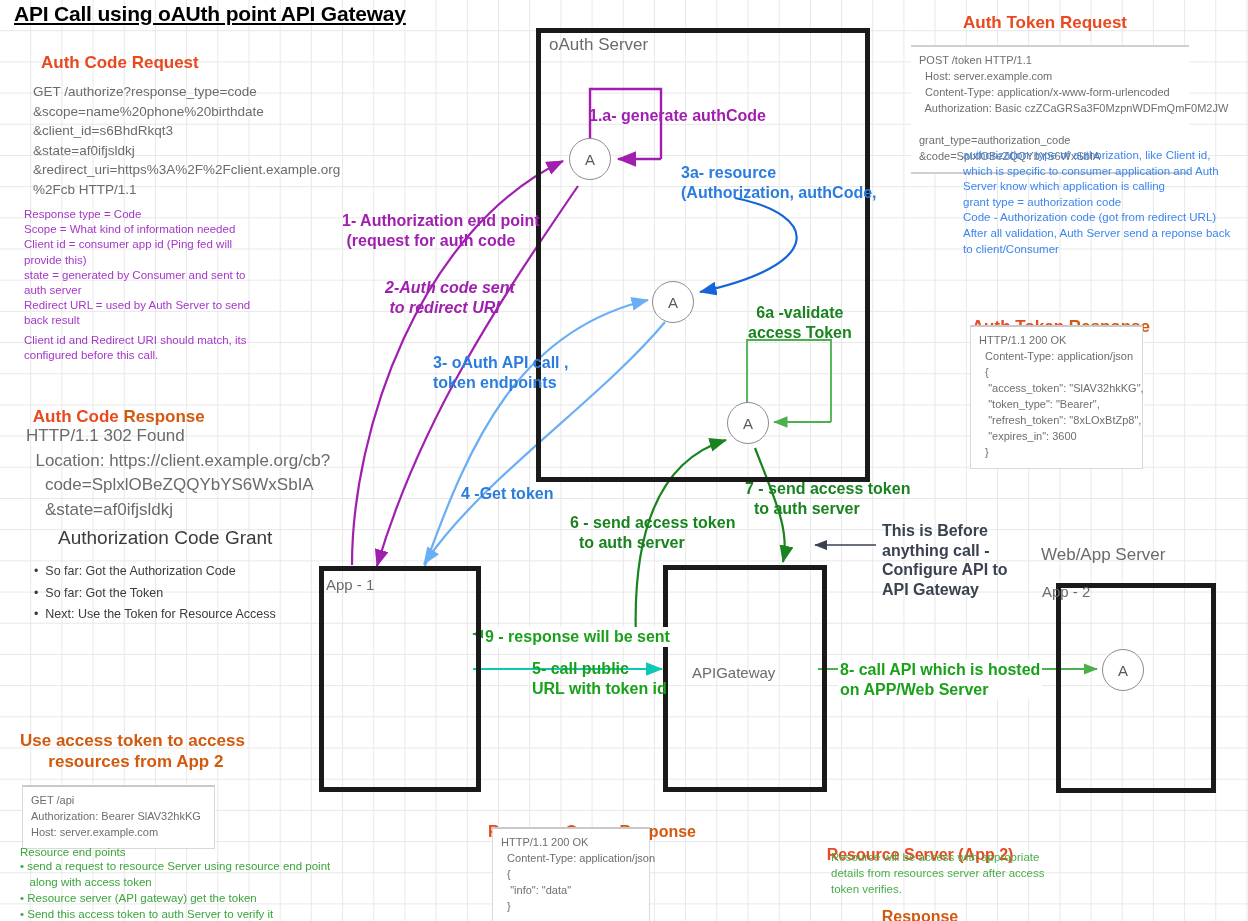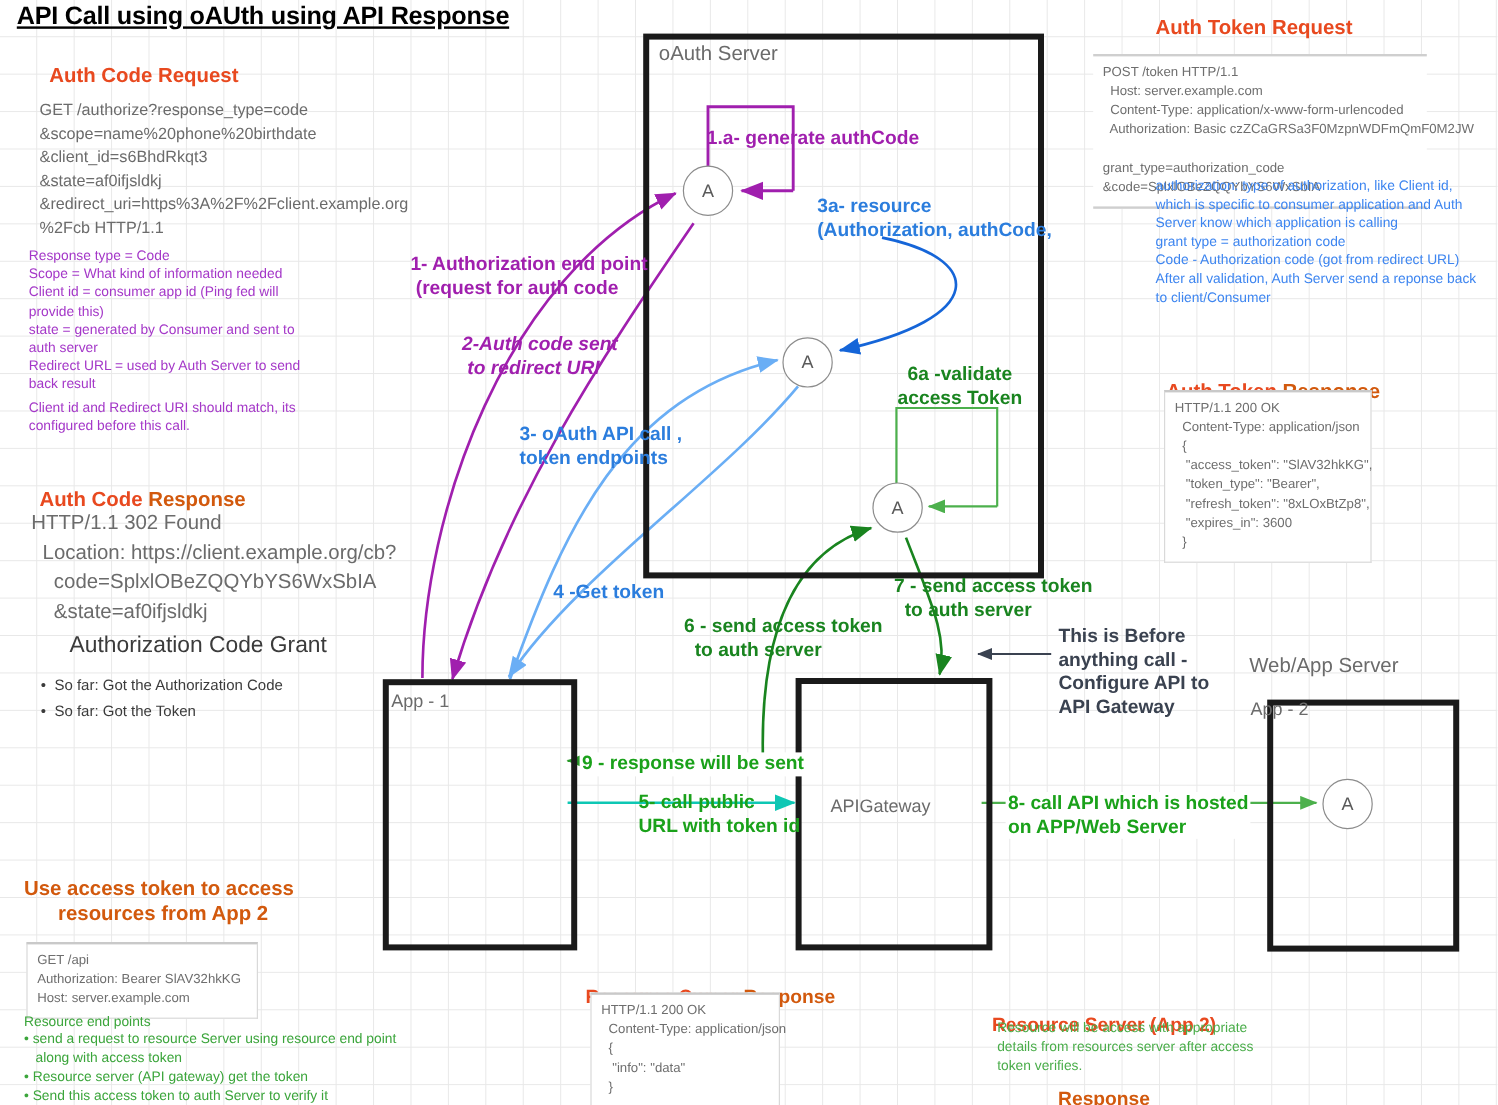--- a/index.html
+++ b/index.html
@@ -117,21 +117,21 @@
 <div class="node" style="left:652px;top:281px;">
     <span>A</span>
   </div>
 <div class="node" style="left:727px;top:402px;">
     <span>A</span>
   </div>
 <div class="node" style="left:1102px;top:649px;">
     <span>A</span>
   </div>
 
-<div class="abs title">API Call using oAUth using API Response</div>
+<div class="abs title">API Call using oAUth point API Gateway</div>
 
 <div class="abs hdr" style="left:41px;top:52px;">Auth Code Request</div>
 <div class="abs codeplain" style="left:33px;top:82px;">GET /authorize?response_type=code
 &amp;scope=name%20phone%20birthdate
 &amp;client_id=s6BhdRkqt3
 &amp;state=af0ifjsldkj
 &amp;redirect_uri=https%3A%2F%2Fclient.example.org
 %2Fcb HTTP/1.1</div>
 <div class="abs note-purple" style="left:24px;top:207px;">Response type = Code
 Scope = What kind of information needed
@@ -149,20 +149,21 @@
 </div>
 <div class="abs codeplain" style="left:26px;top:424px;font-size:17px;">HTTP/1.1 302 Found
   Location: https://client.example.org/cb?
     code=SplxlOBeZQQYbYS6WxSbIA
     &amp;state=af0ifjsldkj</div>
 
 <div class="abs grant-title" style="left:58px;top:527px;">Authorization Code Grant</div>
 <div class="abs" style="left:34px;top:561px;">
   <div class="grant-li">•  So far: Got the Authorization Code</div>
   <div class="grant-li">•  So far: Got the Token</div>
+  <div class="grant-li">•  Next: Use the Token for Resource Access</div>
 </div>
 
 <div class="abs hdr hdr-orange" style="left:20px;top:730px;">Use access token to access
       resources from App 2</div>
 <div class="abs codebox" style="left:22px;top:785px;width:175px;">GET /api
 Authorization: Bearer SlAV32hkKG
 Host: server.example.com</div>
 <div class="abs note-green" style="left:20px;top:845px;">Resource end points</div>
 <div class="abs note-green" style="left:20px;top:859px;">• send a request to resource Server using resource end point
    along with access token

